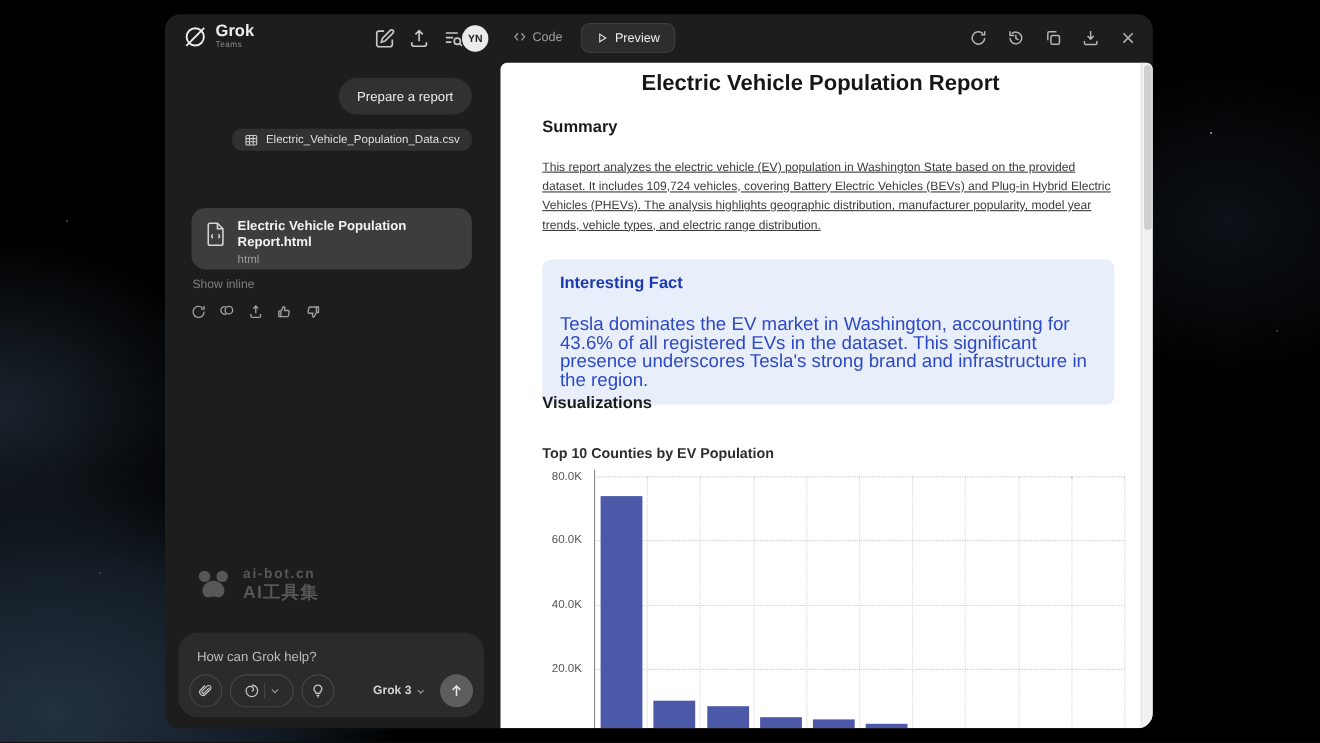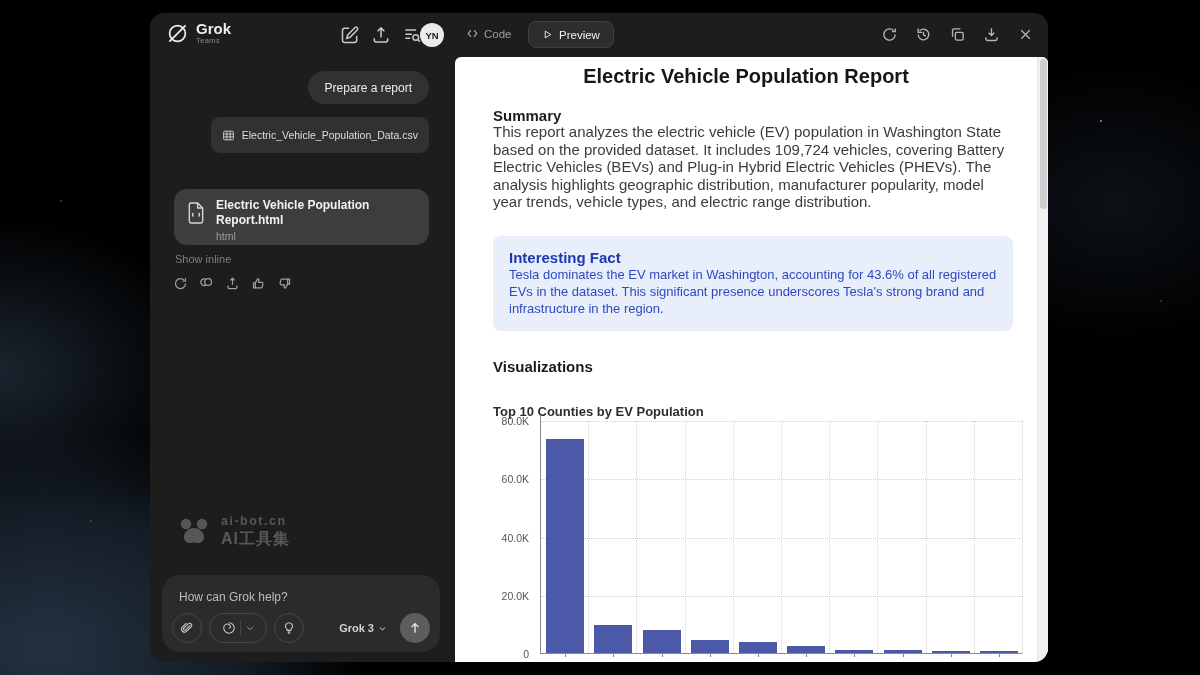--- a/index.html
+++ b/index.html
@@ -45,21 +45,21 @@
   .viewer-actions { position:absolute; right:14px; top:13px; display:flex; gap:17px; }
   .viewer-actions .vi { width:17px; height:17px; color:#b5b5b5; cursor:pointer; }
   .viewer-actions .vi svg { width:100%; height:100%; }
 
   
   .sidebar { position:absolute; top:44px; left:0; width:305px; bottom:0; }
 
   .bubble-prompt { position:absolute; top:14px; right:26px; height:33px; padding:0 17px;
     background:#313131; border-radius:17px; display:flex; align-items:center;
     color:#ececec; font-size:12px; }
-  .chip-file { position:absolute; top:60px; right:26px; height:36px; padding:0 11px;
+  .chip-file { position:absolute; top:60px; right:26px; height:20px; padding:0 11px;
     background:#313131; border-radius:9px; display:flex; align-items:center; gap:7px;
     color:#dedede; font-size:10.5px; }
   .chip-file svg { width:13px; height:13px; color:#cccccc; }
 
   .file-card { position:absolute; top:132px; left:24px; width:255px; height:56px;
     background:#3d3d3d; border-radius:13px; padding:9px 12px;
     display:flex; align-items:flex-start; gap:10px; cursor:pointer; }
   .file-card svg { width:20px; height:24px; color:#d5d5d5; flex:none; margin-top:3px; }
   .file-card-title { font-size:12px; font-weight:bold; color:#f2f2f2; line-height:15px; }
   .file-card-sub { font-size:10.5px; color:#9b9b9b; margin-top:2px; }
@@ -97,31 +97,31 @@
   
   .preview { position:absolute; top:44px; left:305px; right:0; bottom:0; background:#fff;
     border-top-left-radius:6px; border-top-right-radius:6px; overflow:hidden; }
   .scroll-track { position:absolute; top:0; right:0; bottom:0; width:11px; background:#f1f1f1; border-left:1px solid #e3e3e3; }
   .scroll-thumb { position:absolute; top:2px; left:2px; width:7px; height:150px; border-radius:4px; background:#cfcfcf; cursor:pointer; }
 
   .report-title { position:absolute; top:8px; left:0; width:582px; text-align:center;
     font-size:20px; font-weight:bold; color:#161616; }
   .h2 { position:absolute; left:38px; font-size:15px; font-weight:bold; color:#1b1b1b; }
   .summary-h { top:50px; }
-  .summary-p { position:absolute; left:38px; top:66px; width:523px;
-    font-size:15px; line-height:17.5px; color:#3c3c3c; }
+  .summary-p { position:absolute; left:38px; top:87px; width:523px;
+    font-size:11px; line-height:17.5px; color:#3c3c3c;text-decoration:underline; }
   .fact-box { position:absolute; left:38px; top:179px; width:520px;
     background:#e9eefb; border-radius:8px; padding:13px 16px 14px; }
   .fact-h { font-size:15px; font-weight:bold; color:#1c3ab0; }
-  .fact-p { margin-top:0; font-size:13px; line-height:17px; color:#2d49c4; }
+  .fact-p { margin-top:20px; font-size:17px; line-height:17px; color:#2d49c4; }
   .viz-h { top:301px; }
   .chart-title { position:absolute; left:38px; top:347px; font-size:13px; font-weight:bold; color:#2d2d2d; }
 
   
-  .chart { position:absolute; left:38px; top:352px; width:530px; height:249px; }
+  .chart { position:absolute; left:38px; top:364px; width:530px; height:249px; }
   .y-labels { position:absolute; left:0; top:0; width:42px; height:100%; }
   .y-label { position:absolute; right:6px; font-size:10.5px; color:#555; text-align:right; }
   .plot { position:absolute; left:47px; top:12px; width:482px; height:233px;
     border-left:1.5px solid #8a8a8a; border-bottom:1.5px solid #8a8a8a; }
   .plot:before { content:''; position:absolute; left:-1.5px; top:-6px; width:1.5px; height:6px; background:#8a8a8a; }
   .gridline-h { position:absolute; left:0; right:0; border-top:1px dotted #cfcfcf; }
   .gridline-v { position:absolute; top:0; bottom:0; border-left:1px dotted #d6d6d6; }
   .bar { position:absolute; bottom:0; }
   .x-tick { position:absolute; bottom:-4px; width:1px; height:4px; background:#8a8a8a; }
 </style>

